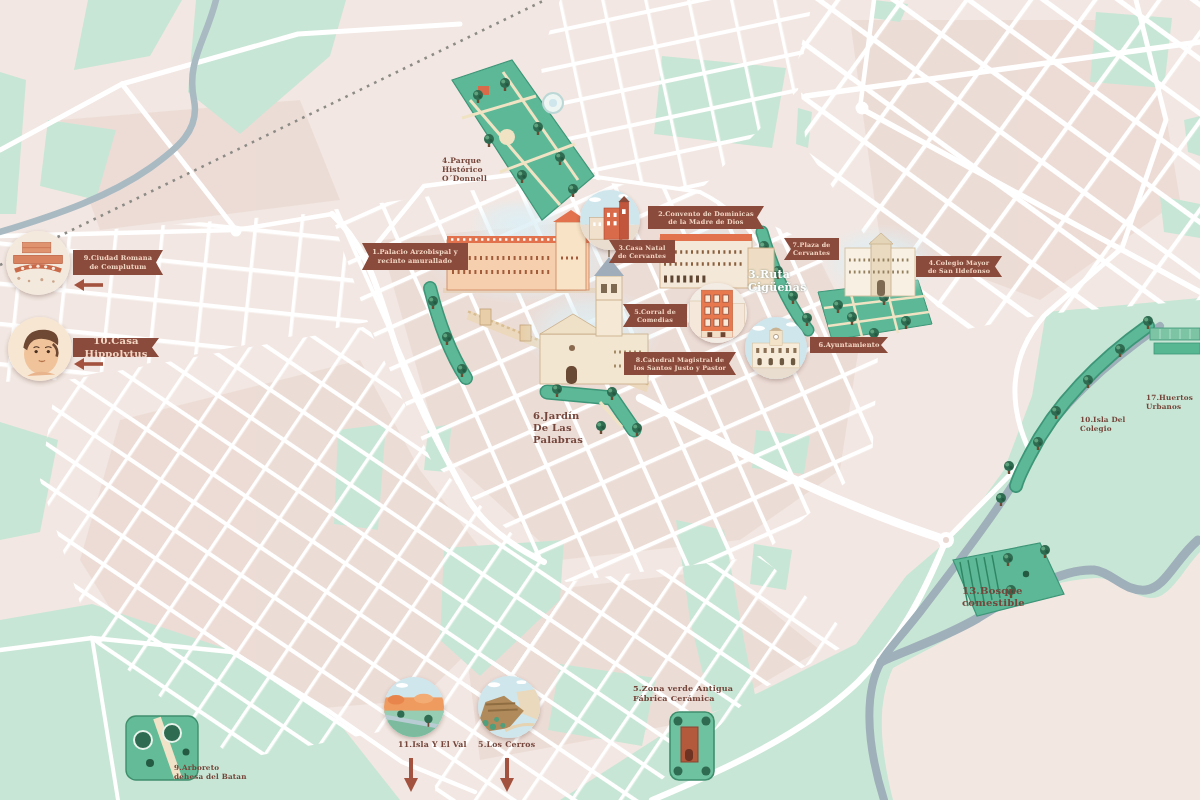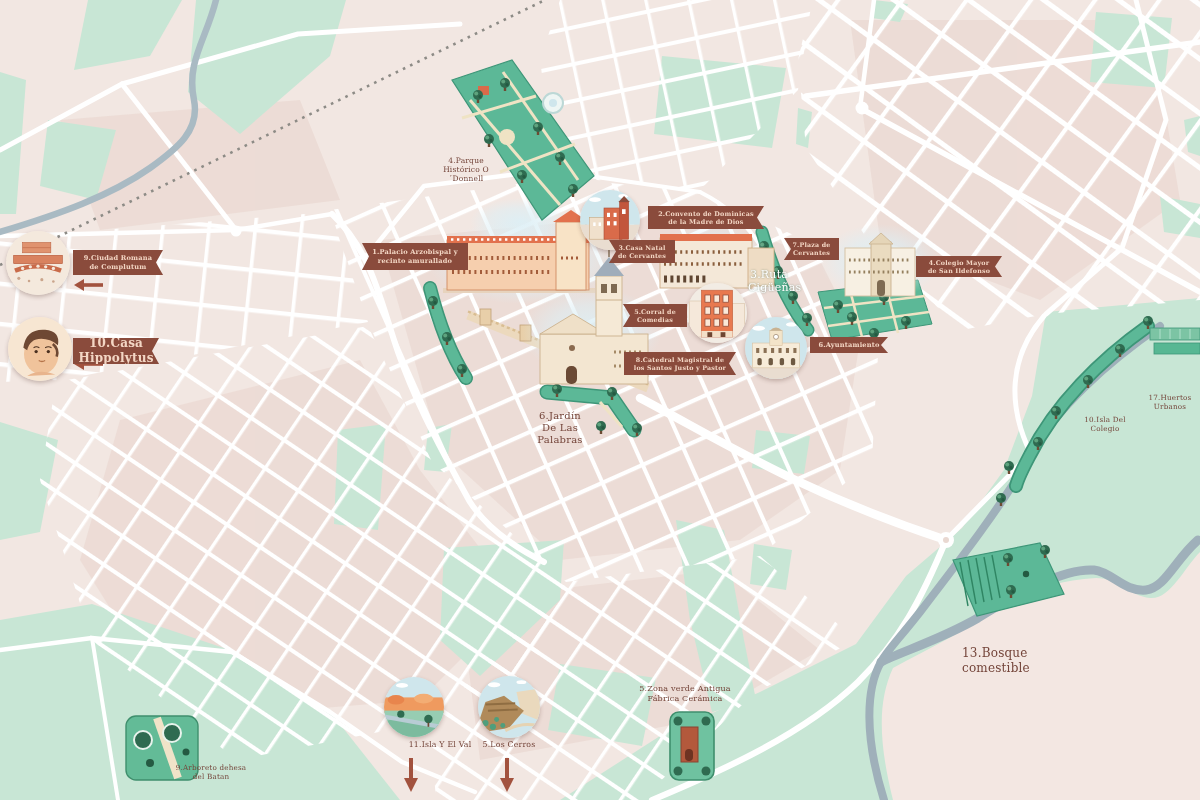--- a/index.html
+++ b/index.html
@@ -5,21 +5,21 @@
   html,body{margin:0;padding:0;background:#d8cdc8;}
   #stage{position:relative;width:1200px;height:800px;overflow:hidden;
          background:#f2e7e2;font-family:"DejaVu Serif",serif;}
   #stage svg.base{position:absolute;left:0;top:0;}
   .ribbon{position:absolute;background:#8a4b3c;color:#f3d6c4;
           font-weight:bold;text-align:center;display:flex;align-items:center;justify-content:center;
           line-height:1.25;letter-spacing:.2px;box-sizing:border-box;padding:2px 8px;
           box-shadow:0 1px 2px rgba(70,35,25,.35);z-index:30;}
   .notch-l{clip-path:polygon(0 0,100% 0,100% 100%,0 100%,7px 50%);}
   .notch-r{clip-path:polygon(0 0,100% 0,calc(100% - 7px) 50%,100% 100%,0 100%);}
-  .mlabel{position:absolute;color:#74453a;font-weight:normal;text-align:center;
+  .mlabel{position:absolute;color:#74453a;font-weight:bold;
           line-height:1.22;letter-spacing:.2px;z-index:25;}
   .mlabel.white{color:#ffffff;text-shadow:0 0 2px rgba(50,90,70,.65);}
   .poi{position:absolute;border-radius:50%;overflow:hidden;z-index:28;
        box-shadow:0 2px 4px rgba(90,55,45,.3);}
   .poi svg{display:block;width:100%;height:100%;}
   .arrow{position:absolute;z-index:26;}
 </style>
 </head>
 <body>
 
@@ -494,39 +494,39 @@
     </div>
 
 <div class="ribbon notch-r" style="left:916px;top:256px;width:86px;height:21px;font-size:6.3px;">
   <span>4.Colegio Mayor de San Ildefonso</span>
     </div>
 
 <div class="ribbon notch-r" style="left:73px;top:250px;width:90px;height:25px;font-size:6.6px;">
   <span>9.Ciudad Romana de Complutum</span>
     </div>
 
-<div class="ribbon notch-r" style="left:73px;top:338px;width:86px;height:26px;font-size:12px;">
+<div class="ribbon notch-r" style="left:73px;top:338px;width:86px;height:19px;font-size:10px;">
   <span>10.Casa Hippolytus</span>
     </div>
 
 <div class="mlabel" style="left:442px;top:156px;width:48px;font-size:7.5px;">4.Parque Histórico O´Donnell</div>
 
 <div class="mlabel" style="left:533px;top:410px;width:54px;font-size:10px;">6.Jardín De Las Palabras</div>
 
 <div class="mlabel white" style="left:748px;top:268px;width:42px;font-size:11px;">3.Ruta Cigüeñas</div>
 
 <div class="mlabel" style="left:633px;top:684px;width:104px;font-size:8px;">5.Zona verde Antigua Fábrica Cerámica</div>
 
 <div class="mlabel" style="left:372px;top:740px;width:84px;font-size:7.8px;margin-left:26px;">11.Isla Y El Val</div>
 
 <div class="mlabel" style="left:478px;top:740px;width:62px;font-size:7.8px;">5.Los Cerros</div>
 
 <div class="mlabel" style="left:174px;top:764px;width:74px;font-size:7.2px;">9.Arboreto dehesa del Batan</div>
 
-<div class="mlabel" style="left:962px;top:646px;width:50px;font-size:12px;">13.Bosque comestible</div>
+<div class="mlabel" style="left:962px;top:585px;width:50px;font-size:10px;">13.Bosque comestible</div>
 
 <div class="mlabel" style="left:1080px;top:416px;width:50px;font-size:7.2px;">10.Isla Del Colegio</div>
 
 <div class="mlabel" style="left:1146px;top:357px;width:48px;font-size:7.2px;margin-top:37px;">17.Huertos Urbanos</div>
 
 <svg class="arrow" style="left:74px;top:279px;" width="30" height="12">
   <rect x="9" y="4.2" width="20" height="3.6" fill="#a2523e"></rect>
   <polygon points="0,6 10,0 10,12" fill="#a2523e"></polygon>
 </svg>
 <svg class="arrow" style="left:74px;top:358px;" width="30" height="12">

